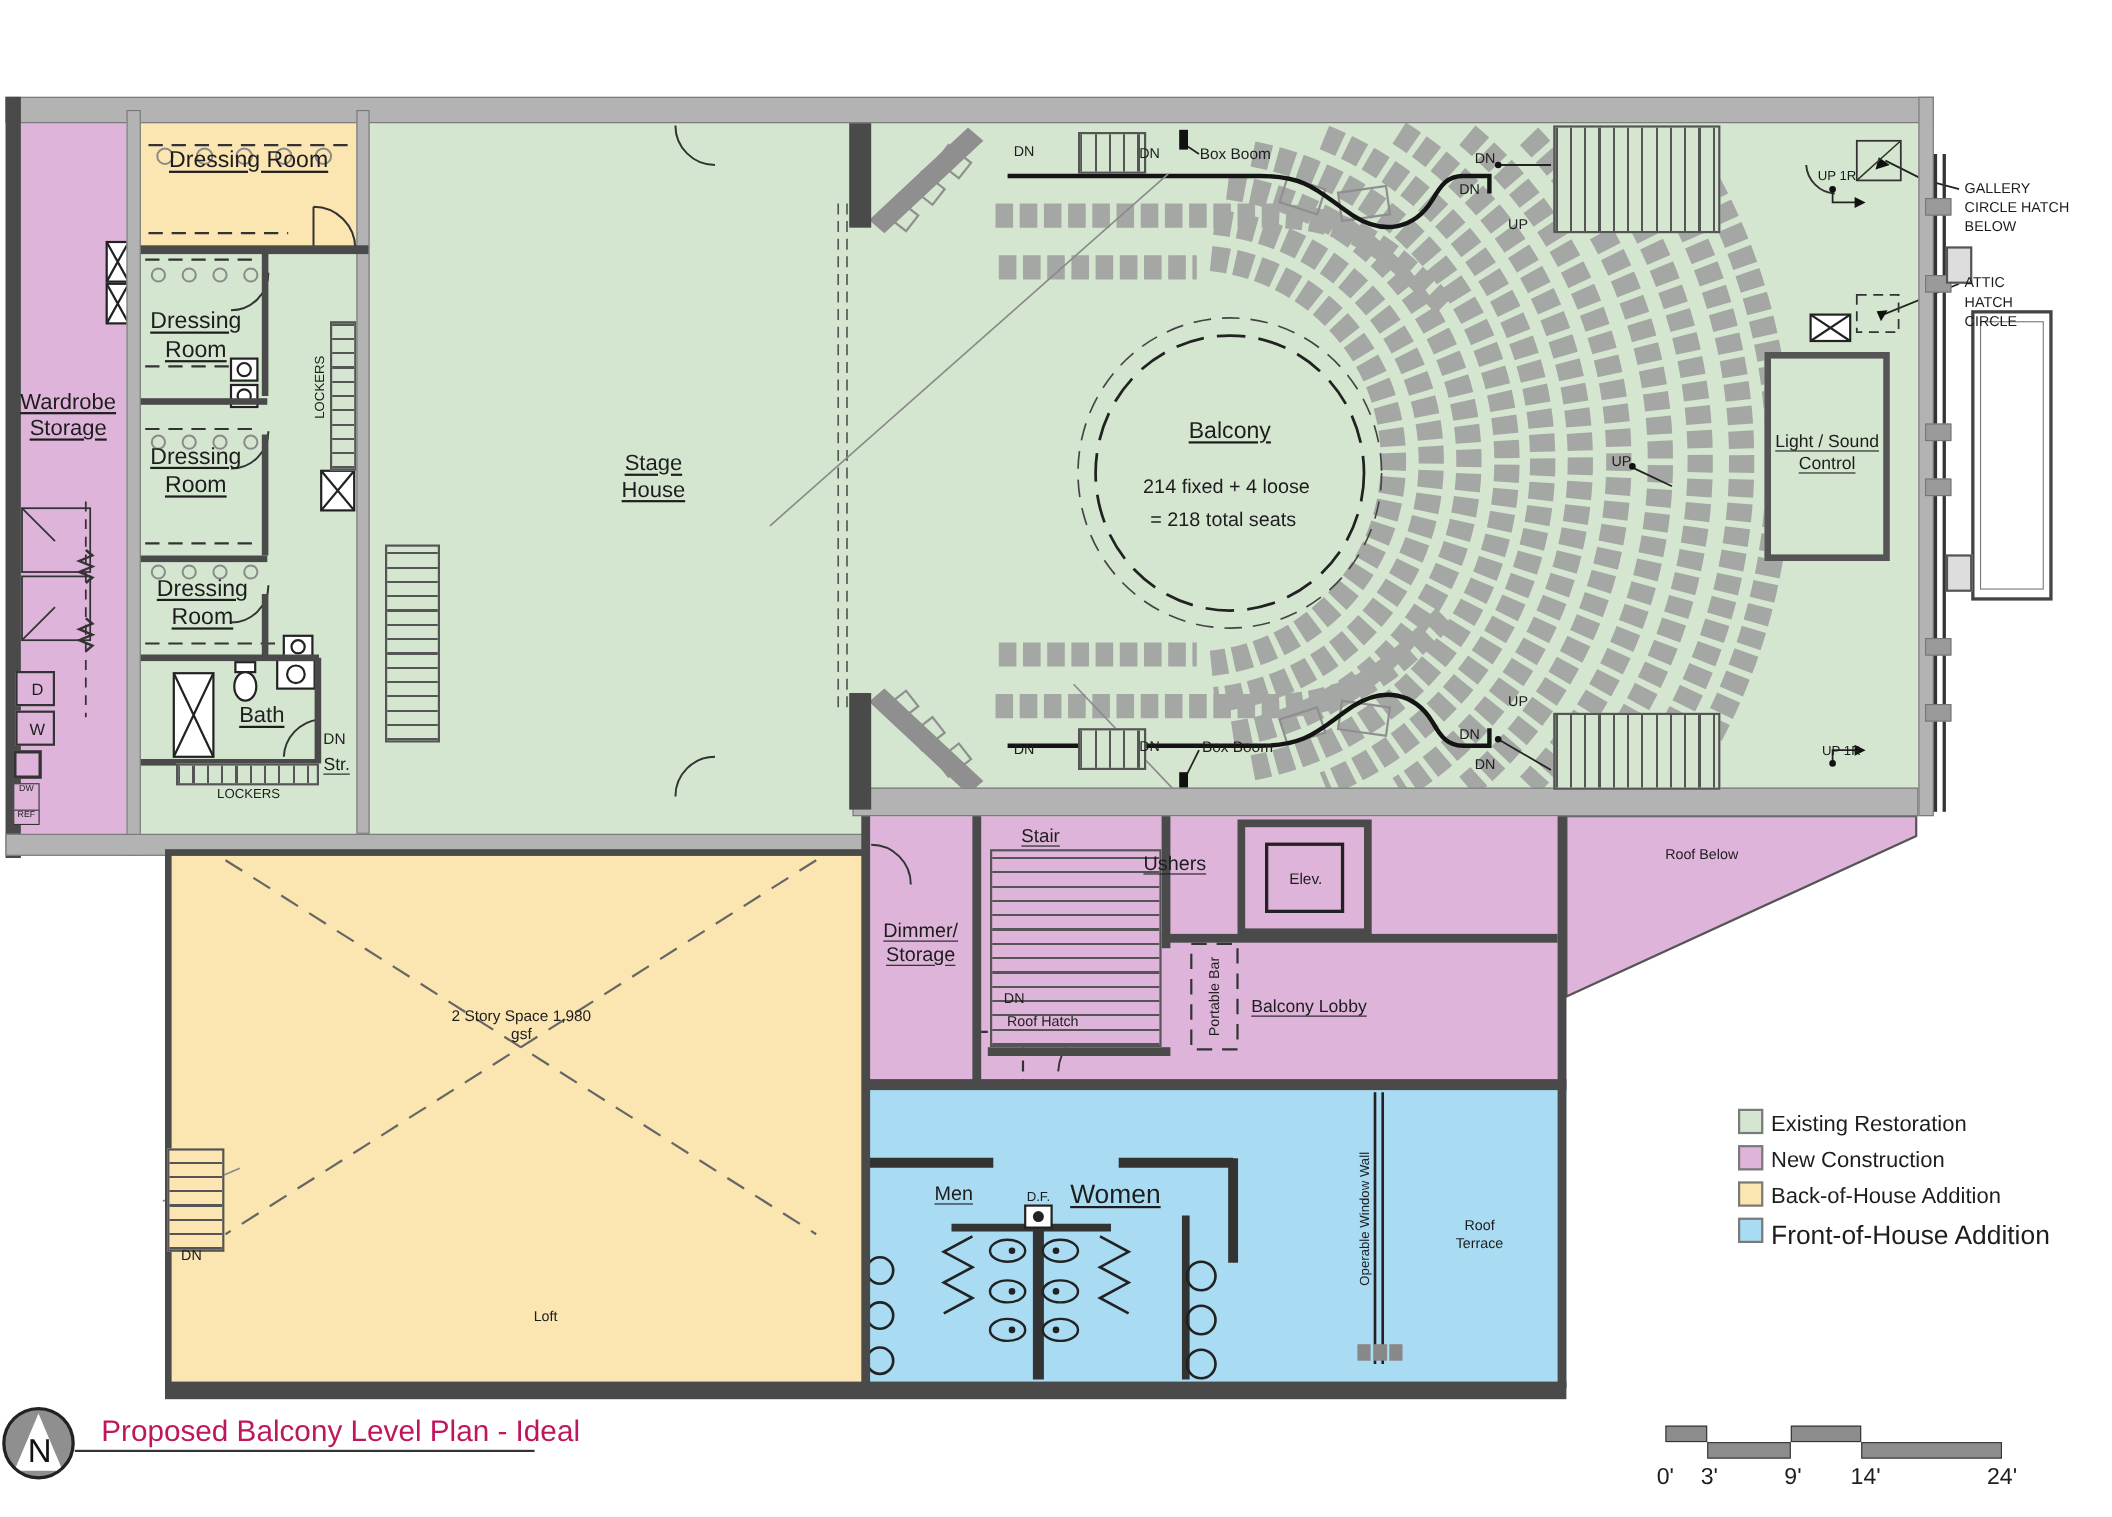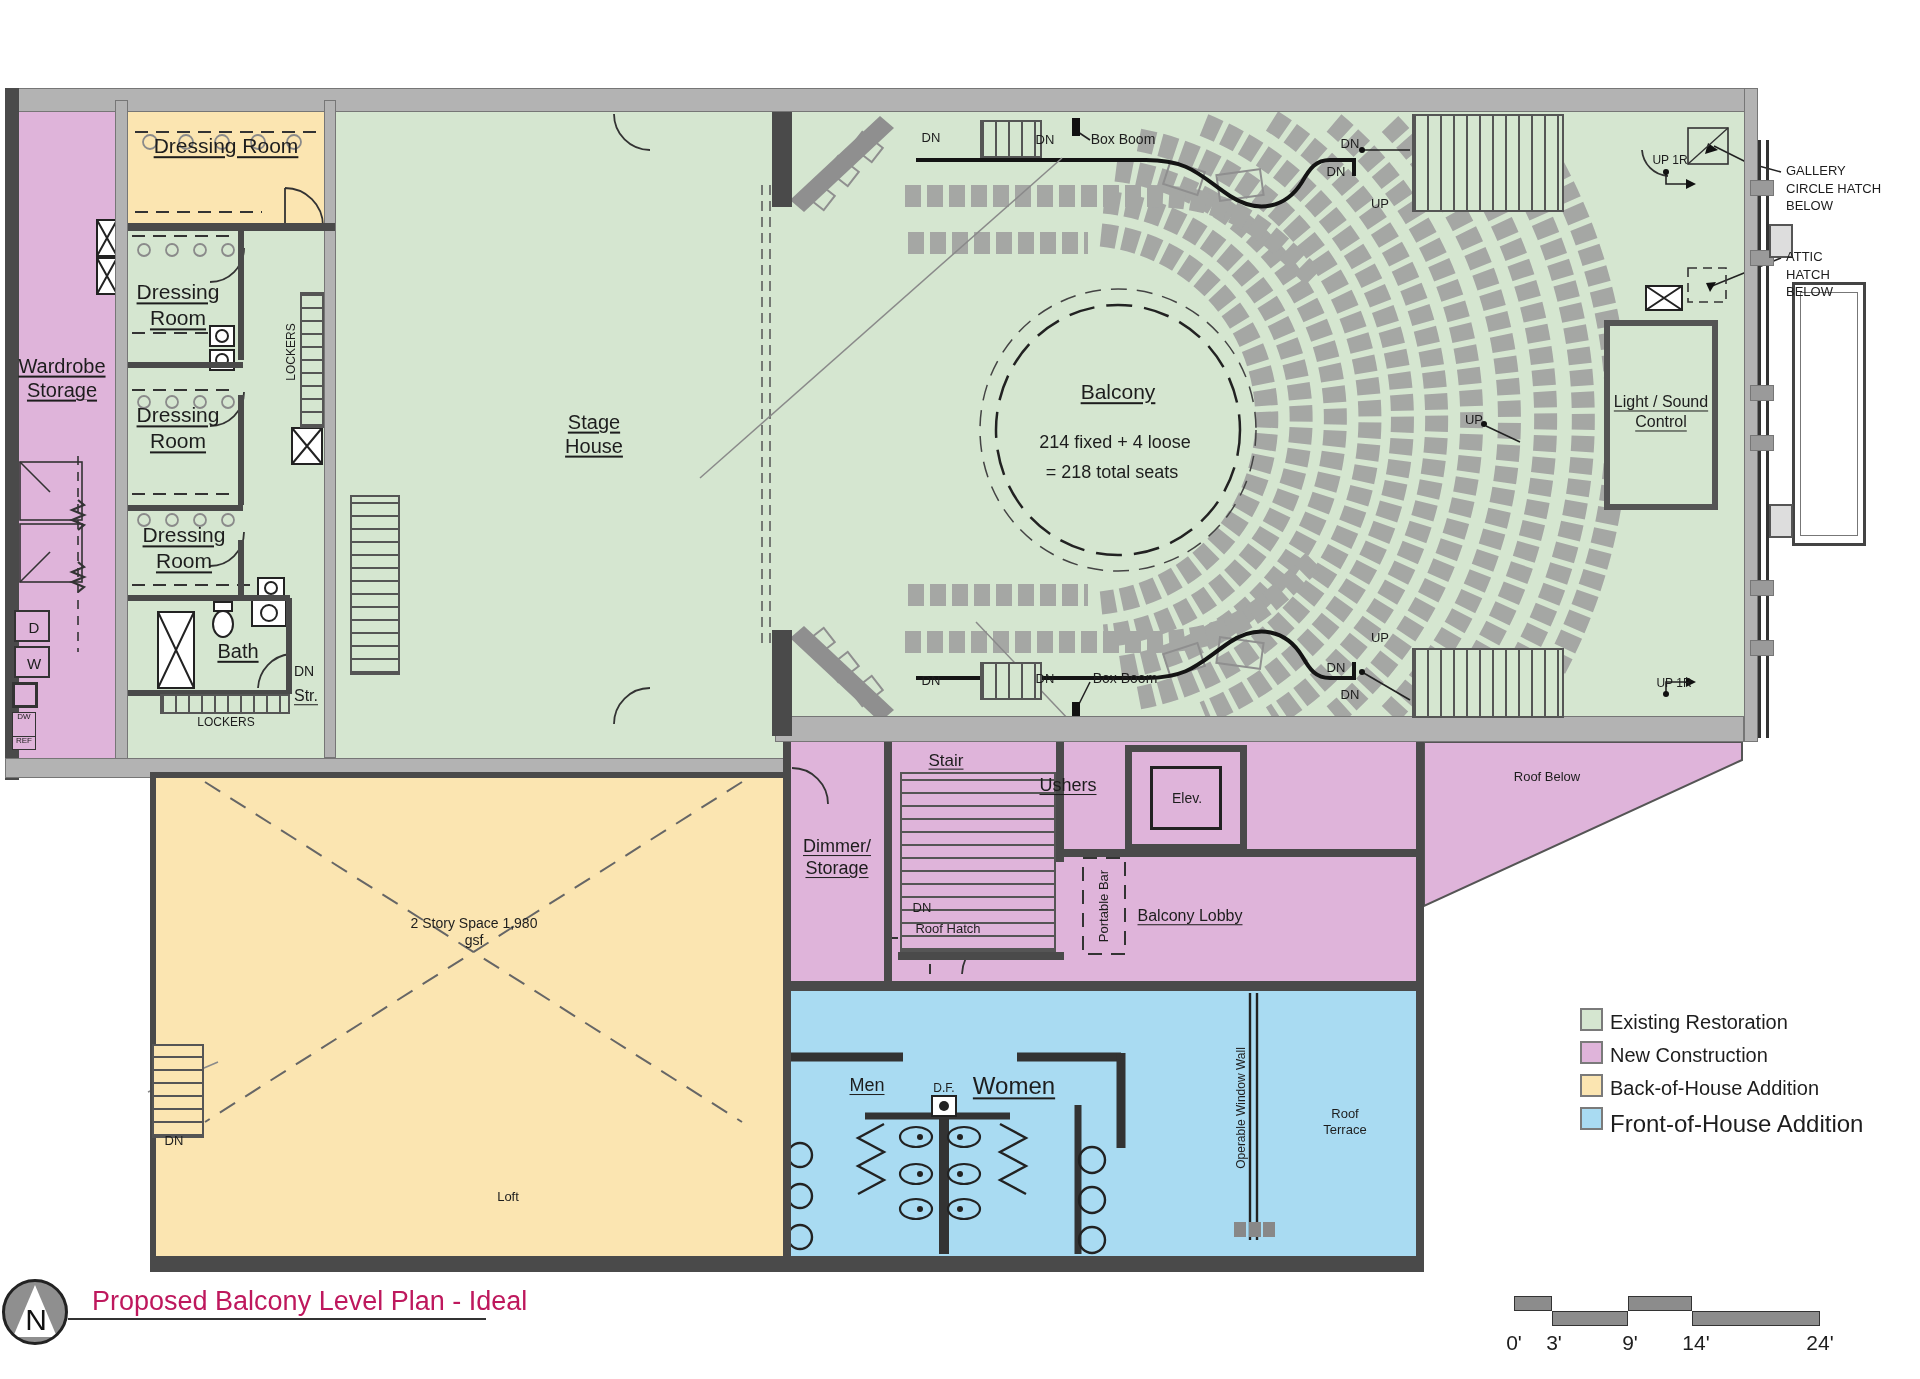--- a/index.html
+++ b/index.html
@@ -358,21 +358,21 @@
   <div class="lbl u" style="left:837px;top:858px;width:86px;font-size:18px;">Dimmer/ Storage</div>
   <div class="lbl u" style="left:1190px;top:916px;width:120px;font-size:16px;">Balcony Lobby</div>
   <div class="lbl rot" style="left:1104px;top:906px;font-size:13px;">Portable Bar</div>
   <div class="lbl" style="left:948px;top:929px;font-size:13px;white-space:nowrap;">Roof Hatch</div>
   <div class="lbl" style="left:1547px;top:777px;font-size:13px;white-space:nowrap;">Roof Below</div>
   <div class="lbl u" style="left:867px;top:1086px;font-size:18px;">Men</div>
   <div class="lbl u" style="left:1014px;top:1086px;font-size:24px;">Women</div>
   <div class="lbl" style="left:944px;top:1088px;font-size:12px;">D.F.</div>
   <div class="lbl rot" style="left:1241px;top:1108px;font-size:12px;">Operable Window Wall</div>
   <div class="lbl" style="left:1345px;top:1122px;width:70px;font-size:13px;">Roof Terrace</div>
-  <div class="lbl" style="left:508px;top:1197px;font-size:13px;text-align:right;">Loft</div>
+  <div class="lbl" style="left:496px;top:1197px;font-size:13px;text-align:right;">Loft</div>
   <div class="lbl" style="left:474px;top:932px;width:132px;font-size:14px;">2 Story Space 1,980 gsf</div>
   <div class="lbl" style="left:1123px;top:140px;font-size:14px;white-space:nowrap;">Box Boom</div>
   <div class="lbl" style="left:1125px;top:679px;font-size:14px;white-space:nowrap;">Box Boom</div>
 
   <div class="lbl" style="left:931px;top:138px;font-size:13px;">DN</div>
   <div class="lbl" style="left:1045px;top:140px;font-size:13px;">DN</div>
   <div class="lbl" style="left:1350px;top:144px;font-size:13px;">DN</div>
   <div class="lbl" style="left:1336px;top:172px;font-size:13px;">DN</div>
   <div class="lbl" style="left:1380px;top:204px;font-size:13px;">UP</div>
   <div class="lbl" style="left:1474px;top:420px;font-size:13px;">UP</div>
@@ -380,21 +380,21 @@
   <div class="lbl" style="left:1336px;top:668px;font-size:13px;">DN</div>
   <div class="lbl" style="left:1350px;top:695px;font-size:13px;">DN</div>
   <div class="lbl" style="left:931px;top:681px;font-size:13px;">DN</div>
   <div class="lbl" style="left:1045px;top:679px;font-size:13px;">DN</div>
   <div class="lbl" style="left:922px;top:908px;font-size:13px;">DN</div>
   <div class="lbl" style="left:174px;top:1141px;font-size:13px;">DN</div>
   <div class="lbl" style="left:1670px;top:160px;font-size:12px;white-space:nowrap;">UP 1R</div>
   <div class="lbl" style="left:1674px;top:683px;font-size:12px;white-space:nowrap;">UP 1R</div>
 
   <div class="lbl left" style="left:1786px;top:162px;width:96px;font-size:13px;line-height:1.35;">GALLERY CIRCLE HATCH BELOW</div>
-  <div class="lbl left" style="left:1786px;top:248px;width:70px;font-size:13px;line-height:1.35;">ATTIC HATCH BELOW</div>
+  <div class="lbl left" style="left:1786px;top:248px;width:70px;font-size:13px;line-height:1.35;">ATTIC HATCH CIRCLE</div>
 
   <div>
     <div class="leg-sw" style="left:1580px;top:1008px;background:#d5e6d0;"></div>
     <div class="lbl left" style="left:1610px;top:1010px;font-size:20px;white-space:nowrap;">Existing Restoration</div>
     <div class="leg-sw" style="left:1580px;top:1041px;background:#dfb4da;"></div>
     <div class="lbl left" style="left:1610px;top:1043px;font-size:20px;white-space:nowrap;">New Construction</div>
     <div class="leg-sw" style="left:1580px;top:1074px;background:#fbe5b1;"></div>
     <div class="lbl left" style="left:1610px;top:1076px;font-size:20px;white-space:nowrap;">Back-of-House Addition</div>
     <div class="leg-sw" style="left:1580px;top:1107px;background:#a9dbf2;"></div>
     <div class="lbl left" style="left:1610px;top:1109px;font-size:24px;white-space:nowrap;">Front-of-House Addition</div>

